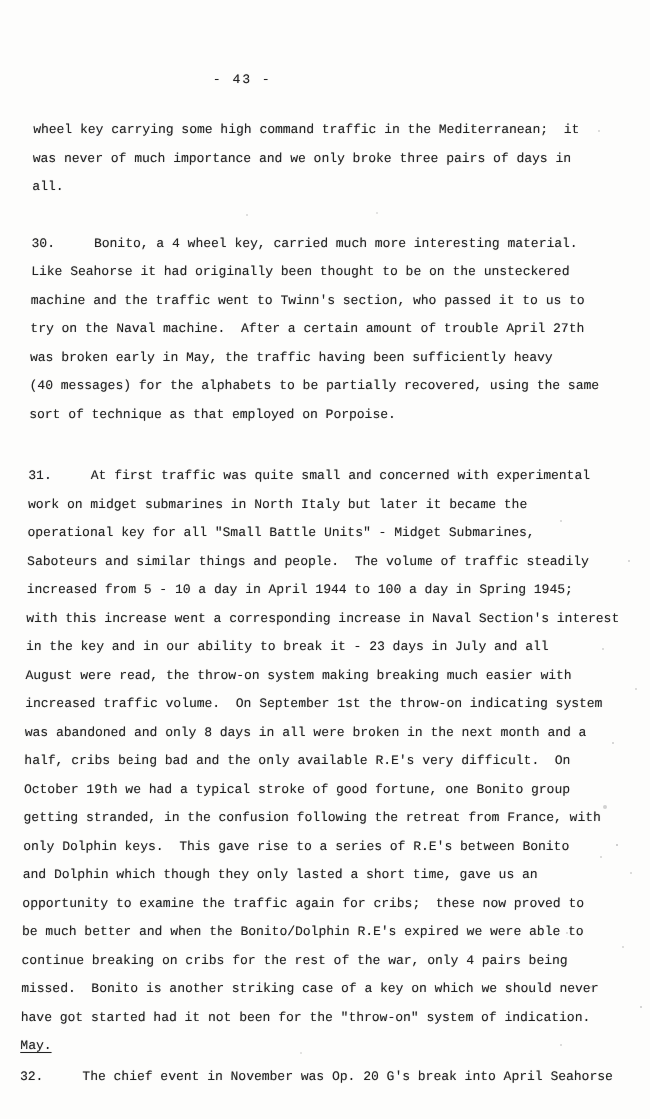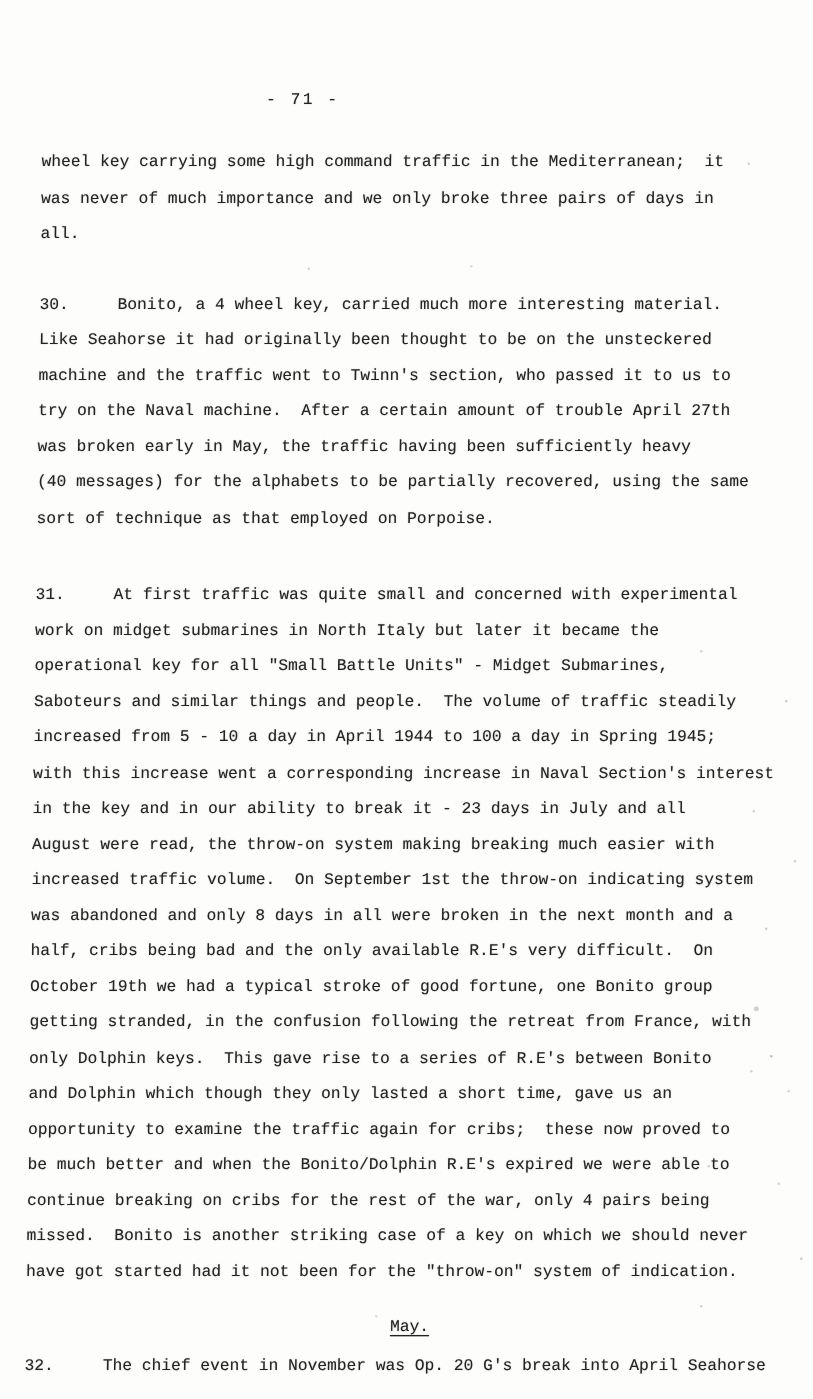--- a/index.html
+++ b/index.html
@@ -32,24 +32,23 @@
   }
   .para {
     white-space: pre;
     margin: 0 0 0 35px;
     text-shadow: 0 0 1px rgba(30,30,30,0.38);
   }
   .p-cont { margin-top: 27px; }
   .p-30  { margin-top: 28px; }
   .p-31  { margin-top: 33px; }
   .heading-may {
-    margin-top: 16px;
+    margin-top: 0;
     text-decoration: underline;
     text-underline-offset: 3px;
-    text-align: center;
   }
   .p-32 { margin-top: 2px; }
   
   .specks {
     position: absolute;
     top: 0; left: 0;
     width: 2px; height: 2px;
     border-radius: 50%;
     background: transparent;
     box-shadow:
@@ -72,21 +71,21 @@
       590px 986px 0 0 rgba(110,110,110,0.30),
       640px 1006px 0 0 rgba(100,100,100,0.35),
       560px 1044px 0 0 rgba(110,110,110,0.30),
       300px 1052px 0 0 rgba(120,120,120,0.25);
   }
 </style>
 </head>
 <body>
 
 <div class="sheet">
-  <div class="page-number">- 71 -</div>
+  <div class="page-number">- 43 -</div>
 
   <div class="para p-cont">wheel key carrying some high command traffic in the Mediterranean;  it
 was never of much importance and we only broke three pairs of days in
 all.</div>
 
   <div class="para p-30">30.     Bonito, a 4 wheel key, carried much more interesting material.
 Like Seahorse it had originally been thought to be on the unsteckered
 machine and the traffic went to Twinn's section, who passed it to us to
 try on the Naval machine.  After a certain amount of trouble April 27th
 was broken early in May, the traffic having been sufficiently heavy

